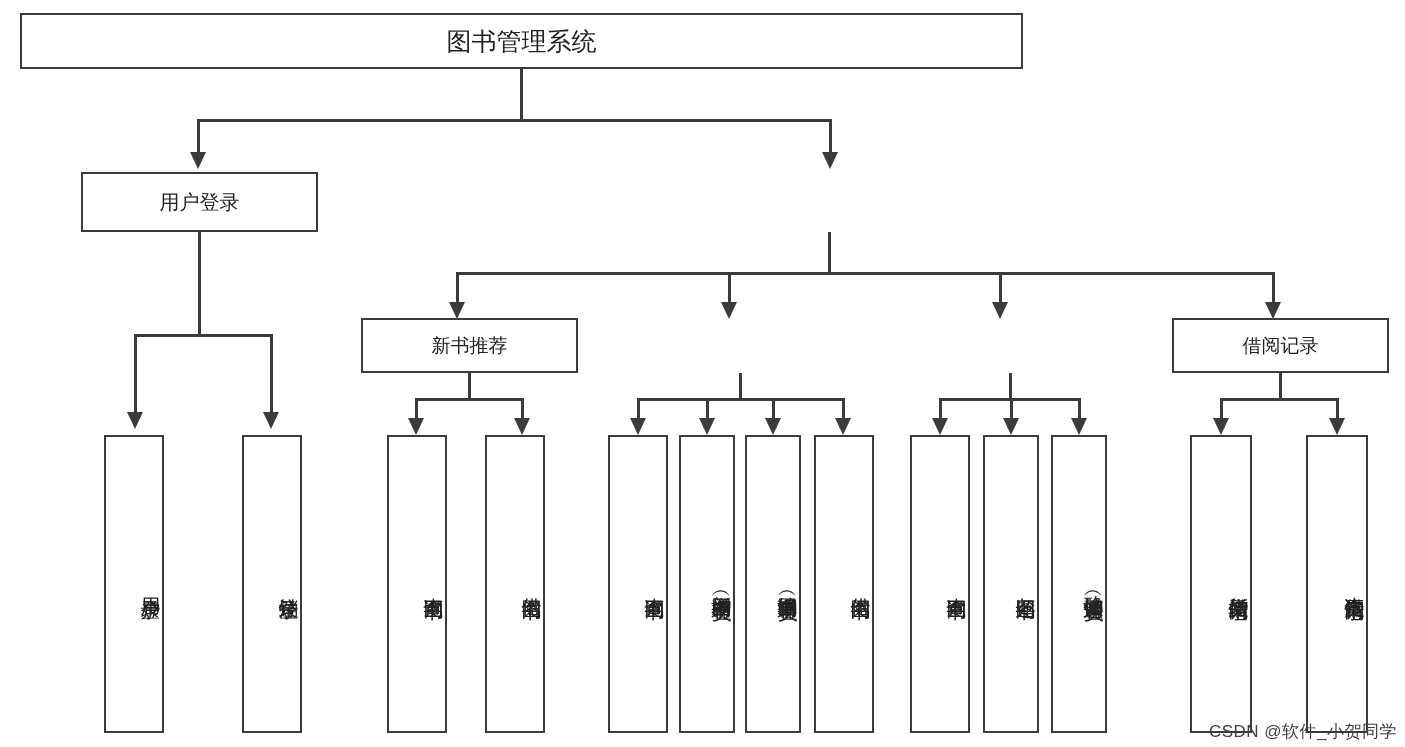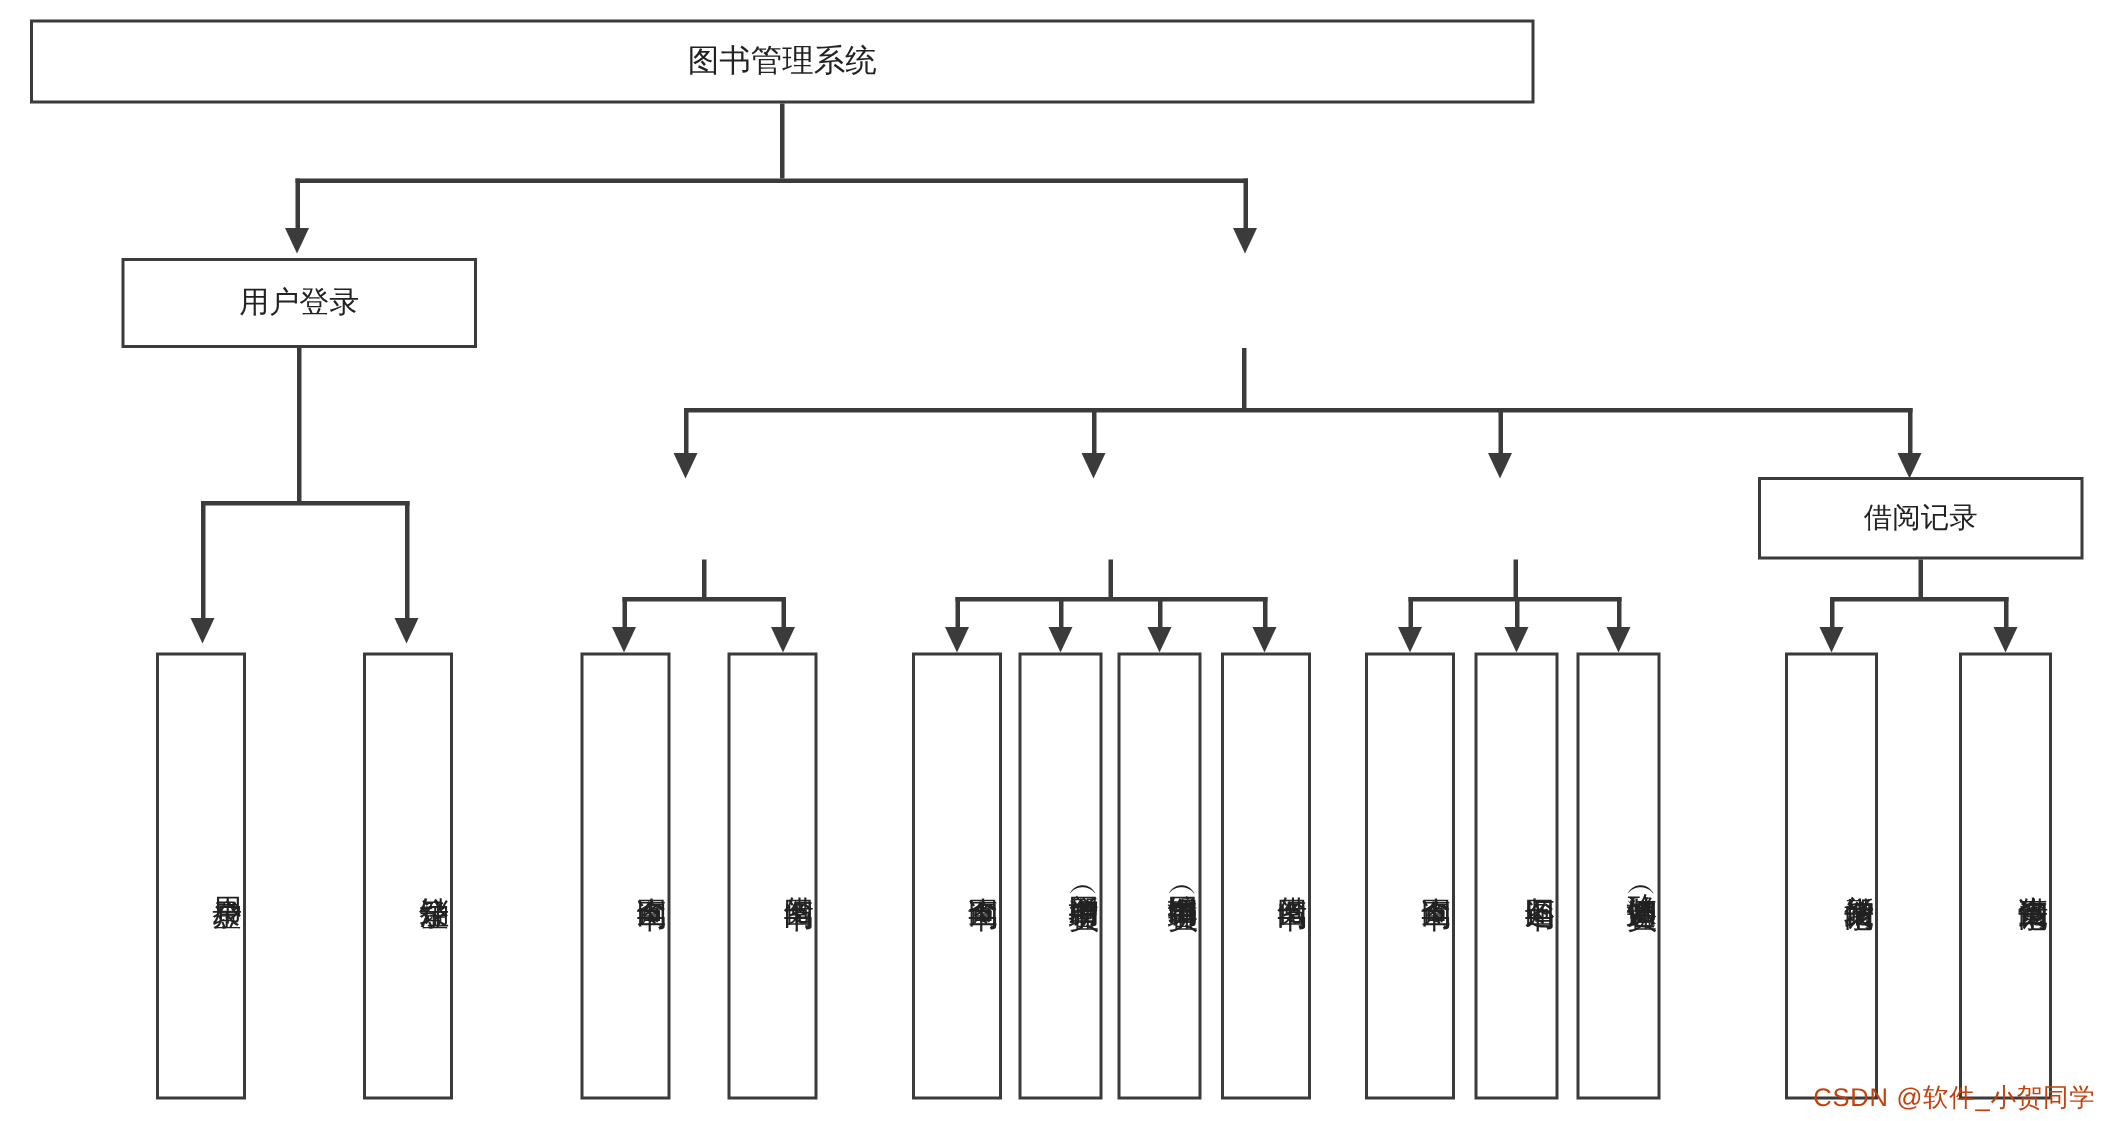--- a/index.html
+++ b/index.html
@@ -22,21 +22,21 @@
     box-sizing: border-box;
     border: 2px solid #3b3b3b;
     background: #ffffff;
     display: flex;
     align-items: center;
     justify-content: center;
     color: #222222;
     line-height: 1.12;
   }
   .node.root {
-    font-size: 21px;
+    font-size: 25px;
   }
   .node.lvl1 {
     font-size: 20px;
   }
   .node.lvl2 {
     font-size: 19px;
   }
   .node.leaf {
     font-size: 20px;
     writing-mode: vertical-rl;
@@ -64,21 +64,21 @@
     height: 0;
     border-left: 8px solid transparent;
     border-right: 8px solid transparent;
     border-top: 17px solid #3b3b3b;
   }
   .watermark {
     position: absolute;
     right: 8px;
     bottom: 4px;
     font-size: 17px;
-    color: #c2410c;
+    color: #404040;
     letter-spacing: 0.5px;
     white-space: nowrap;
   }
 </style>
 </head>
 <body>
 
 <div id="canvas">
 
   <div class="node root" style="left:20px; top:13px; width:1003px; height:56px;">
@@ -115,20 +115,23 @@
 
   <div class="edge v" style="left:728px; top:272px; width:3px; height:32px;"></div>
   <div class="arrow" style="left:721px; top:302px;"></div>
 
   <div class="edge v" style="left:999px; top:272px; width:3px; height:32px;"></div>
   <div class="arrow" style="left:992px; top:302px;"></div>
 
   <div class="edge v" style="left:1272px; top:272px; width:3px; height:32px;"></div>
   <div class="arrow" style="left:1265px; top:302px;"></div>
 
+  <div class="node lvl2" style="left:361px; top:318px; width:217px; height:55px;">
+    <span>新书推荐</span>
+  </div>
   <div class="node lvl2" style="left:1172px; top:318px; width:217px; height:55px;text-align:right;">
     <span>借阅记录</span>
   </div>
 
   <div class="edge v" style="left:468px; top:373px; width:3px; height:27px;"></div>
   <div class="edge h" style="left:415px; top:398px; width:109px; height:3px;"></div>
   <div class="edge v" style="left:415px; top:398px; width:3px; height:22px;"></div>
   <div class="arrow" style="left:408px; top:418px;"></div>
   <div class="edge v" style="left:521px; top:398px; width:3px; height:22px;"></div>
   <div class="arrow" style="left:514px; top:418px;"></div>

